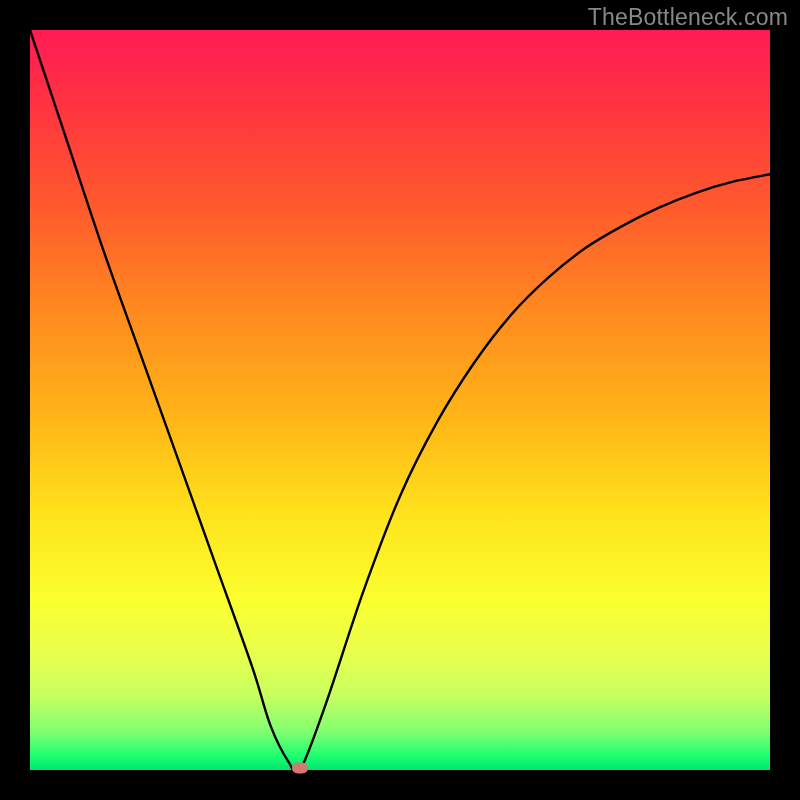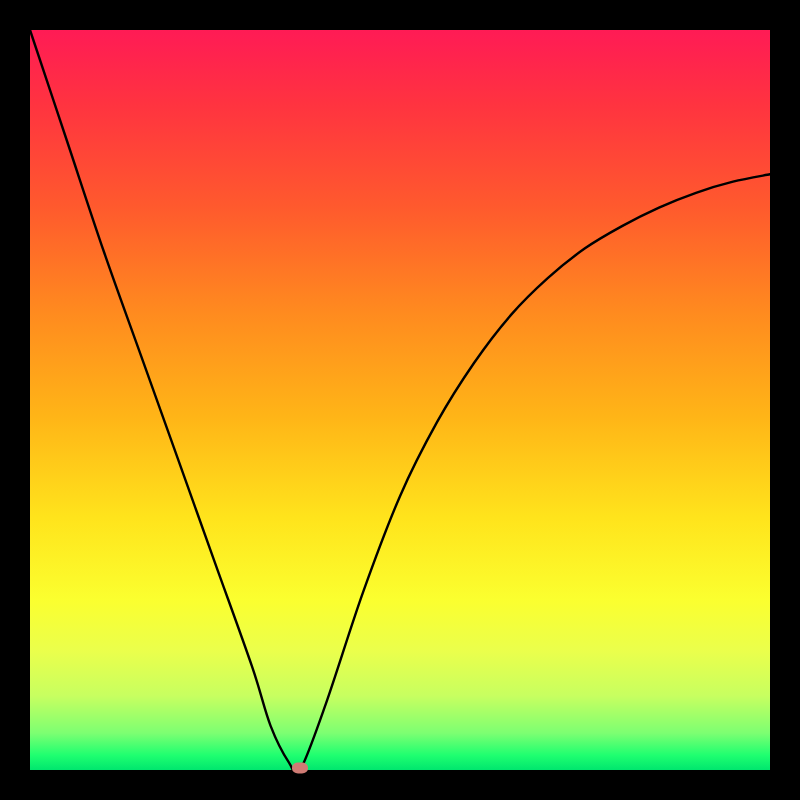--- a/index.html
+++ b/index.html
@@ -65,20 +65,21 @@
     height: 11px;
     border-radius: 6px / 5px;
     background: #cf7b74;
     transform: translate(-50%, -50%);
   }
 </style>
 </head>
 <body>
 
 <div class="frame">
+  <div class="watermark">TheBottleneck.com</div>
 
   <div class="plot">
     <svg class="curve" viewBox="0 0 740 740" preserveAspectRatio="none">
       <path id="curve-path" fill="none" stroke="#000" stroke-width="2.4" stroke-linejoin="round" stroke-linecap="round" d="M 0 0 C 6.166666666666667 18.5, 24.666666666666664 74, 37 111 C 49.333333333333336 148, 61.666666666666664 186.23333333333335, 74 222 C 86.33333333333333 257.76666666666665, 98.66666666666667 291.0666666666666, 111 325.59999999999997 C 123.33333333333333 360.1333333333333, 135.66666666666666 394.66666666666663, 148 429.2 C 160.33333333333334 463.73333333333335, 172.66666666666666 498.26666666666665, 185 532.8 C 197.33333333333334 567.3333333333333, 212.75 609.2666666666667, 222 636.4 C 231.25 663.5333333333333, 234.33333333333334 679.5666666666667, 240.5 695.6 C 246.66666666666666 711.6333333333333, 254.06666666666666 725.2, 259 732.6 C 263.93333333333334 740, 263.9333333333333 749.8666666666667, 270.09999999999997 740 C 276.26666666666665 730.1333333333333, 285.51666666666665 703, 296 673.4 C 306.48333333333335 643.8, 320.6666666666667 596.9333333333333, 333 562.4 C 345.3333333333333 527.8666666666667, 357.66666666666663 494.56666666666666, 370 466.2 C 382.33333333333337 437.8333333333333, 394.66666666666674 414.40000000000003, 407.00000000000006 392.20000000000005 C 419.33333333333337 370.00000000000006, 431.6666666666667 350.88333333333327, 444 332.99999999999994 C 456.3333333333333 315.1166666666666, 468.6666666666667 299.08333333333337, 481 284.90000000000003 C 493.3333333333333 270.7166666666667, 505.6666666666667 259, 518 247.89999999999998 C 530.3333333333334 236.79999999999998, 542.6666666666666 226.9333333333334, 555 218.30000000000007 C 567.3333333333334 209.66666666666674, 579.6666666666666 202.88333333333335, 592 196.10000000000002 C 604.3333333333334 189.3166666666667, 616.6666666666666 183.15000000000003, 629 177.60000000000002 C 641.3333333333334 172.05, 653.6666666666666 167.11666666666665, 666 162.79999999999995 C 678.3333333333334 158.48333333333326, 690.6666666666666 154.78333333333327, 703 151.69999999999993 C 715.3333333333334 148.6166666666666, 733.8333333333334 145.53333333333327, 740 144.29999999999995"></path>
     </svg>
     <div class="marker" id="opt-marker" style="left: 270.1px; top: 738px;"></div>
   </div>
 </div>
 
 </body></html>

